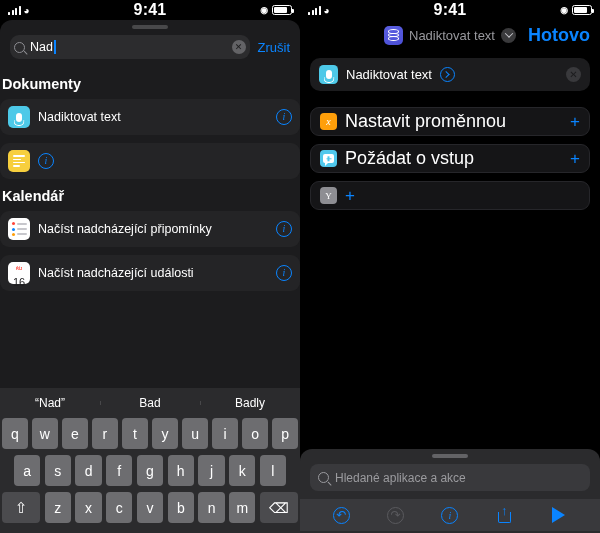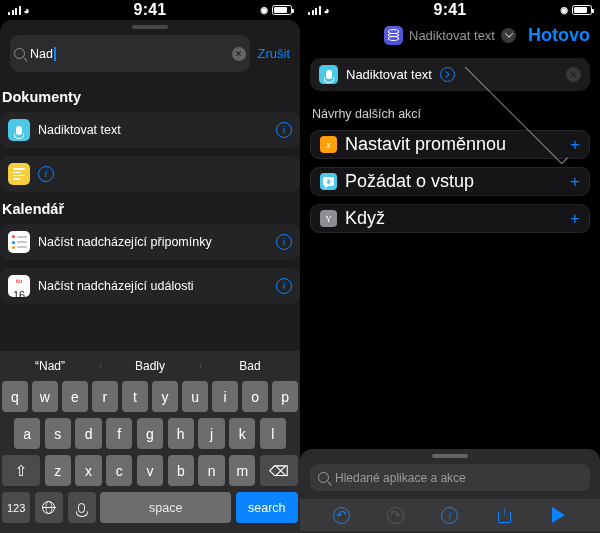--- a/index.html
+++ b/index.html
@@ -36,21 +36,21 @@
   
   .left { width: 300px; height: 533px; background: #000; display: flex; flex-direction: column; }
   .sheet {
     background: #1c1c1e; border-radius: 12px 12px 0 0;
     flex: 1; display: flex; flex-direction: column; overflow: hidden;
   }
   .grabber { width: 36px; height: 4px; border-radius: 2px; background: #48484a;
              margin: 5px auto 4px; flex: none; }
   .searchrow { display: flex; align-items: center; gap: 8px; padding: 2px 10px 8px; flex: none; }
   .searchfield {
-    flex: 1; height: 37px; background: #2c2c2e; border-radius: 9px;
+    flex: 1; height: 24px; background: #2c2c2e; border-radius: 9px;
     display: flex; align-items: center; padding: 0 4px; gap: 5px;
   }
   .mag { width: 11px; height: 11px; border: 1.4px solid #8e8e93; border-radius: 50%;
          position: relative; flex: none; }
   .mag::after { content: ""; position: absolute; width: 1.4px; height: 5px; background: #8e8e93;
                 right: -2px; bottom: -3.5px; transform: rotate(-45deg); border-radius: 1px; }
   .searchtext { color: #fff; font-size: 12.5px; flex: 1; display: flex; align-items: center; }
   .caret { display: inline-block; width: 1.6px; height: 14px; background: #0a84ff; margin-left: 1px; }
   .clearbtn { width: 14px; height: 14px; border-radius: 50%; background: #636366;
               color: #1c1c1e; font-size: 9px; line-height: 14px; text-align: center; flex: none; }
@@ -304,22 +304,22 @@
             </span>
           </span>
           <span class="rowlabel">Načíst nadcházející události</span>
           <span class="infobtn">i</span>
         </div>
       </div>
 
       <div class="keyboard">
         <div class="suggestbar">
           <span class="sugg">“Nad”</span>
+          <span class="sugg">Bad</span>
           <span class="sugg">Badly</span>
-          <span class="sugg">Bad</span>
         </div>
 
         <div class="krow r1">
           <span class="key">q</span>
           <span class="key">w</span>
           <span class="key">e</span>
           <span class="key">r</span>
           <span class="key">t</span>
           <span class="key">y</span>
           <span class="key">u</span>
@@ -349,31 +349,20 @@
           <span class="key">c</span>
           <span class="key">v</span>
           <span class="key">b</span>
           <span class="key">n</span>
           <span class="key">m</span>
           <span class="key wide">
               <span class="del"></span>
             </span>
         </div>
 
-        <div class="krow r4">
-          <span class="key fn">123</span>
-          <span class="key fn">
-              <span class="globe"></span>
-            </span>
-          <span class="key fn">
-              <span class="kmic"></span>
-            </span>
-          <span class="key space">space</span>
-          <span class="key search">search</span>
-        </div>
       </div>
     </div>
   </div>
 
   <div class="right">
 
     <div class="statusbar">
       <div class="sb-left">
         <span class="bars">
             <i></i>
@@ -411,24 +400,20 @@
 
       <div class="actioncard">
         <span class="appicon ic-mic">
             <span class="mic-glyph"></span>
           </span>
         <span class="actiontitle">Nadiktovat text</span>
         <span class="go-circle"></span>
         <span class="card-x">✕</span>
       </div>
 
-      <div class="suggesthead">
-        <span>Návrhy dalších akcí</span>
-        <span class="chev-down"></span>
-      </div>
 
       <div class="suggestrow">
         <span class="appicon ic-orange">
             <span class="glyph-x">x</span>
           </span>
         <span class="suggestlabel">Nastavit proměnnou</span>
         <span class="plus">+</span>
       </div>
 
       <div class="suggestrow">
@@ -438,21 +423,20 @@
             </span>
           </span>
         <span class="suggestlabel">Požádat o vstup</span>
         <span class="plus">+</span>
       </div>
 
       <div class="suggestrow">
         <span class="appicon ic-gray">
             <span class="glyph-y">Y</span>
           </span>
-        <span class="suggestlabel">Když</span>
         <span class="plus">+</span>
       </div>
     </div>
 
     <div class="bottomsheet">
       <div class="grabber"></div>
       <div class="bsearch">
         <span class="mag"></span>
         <span class="bplaceholder">Hledané aplikace a akce</span>
       </div>

